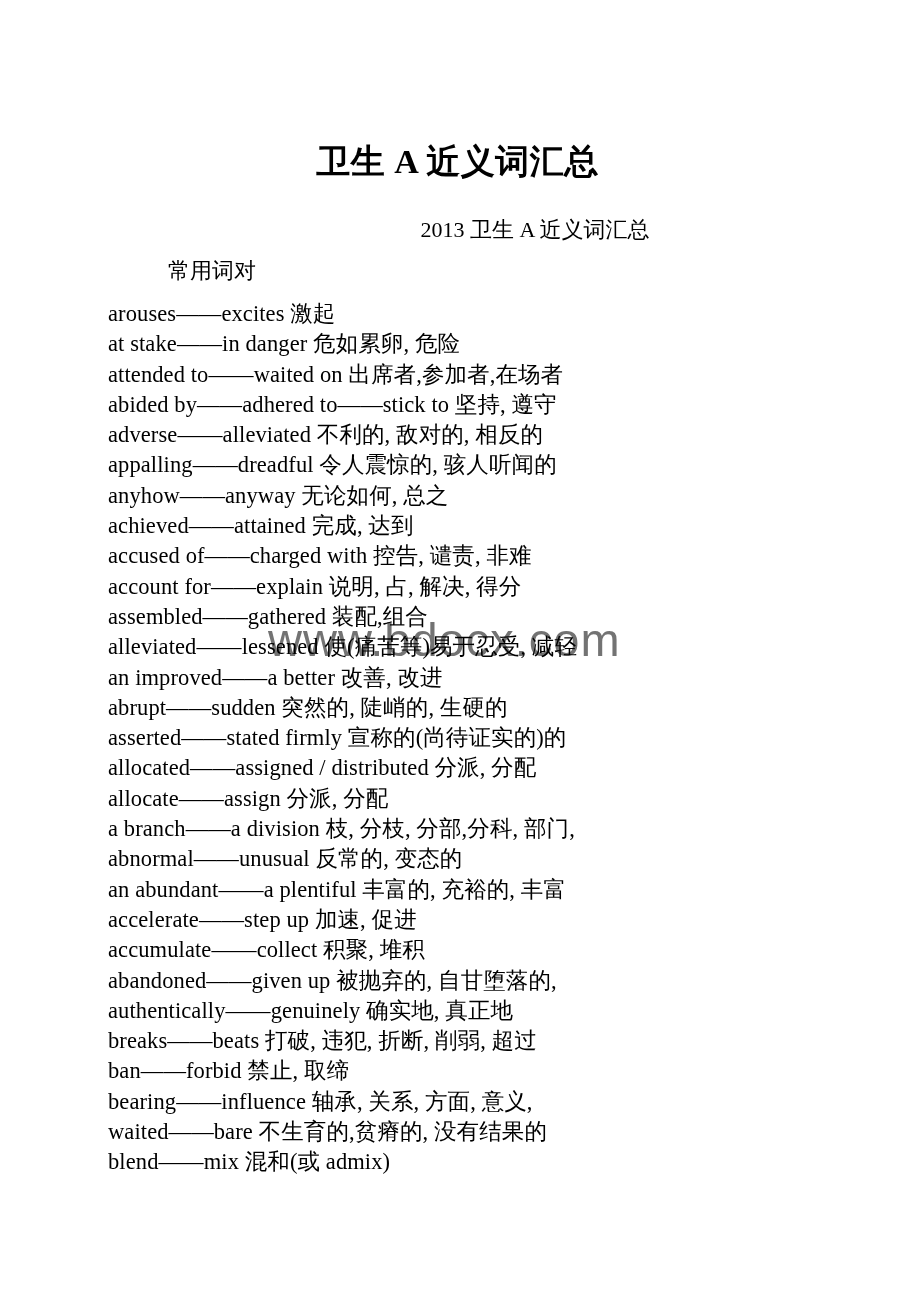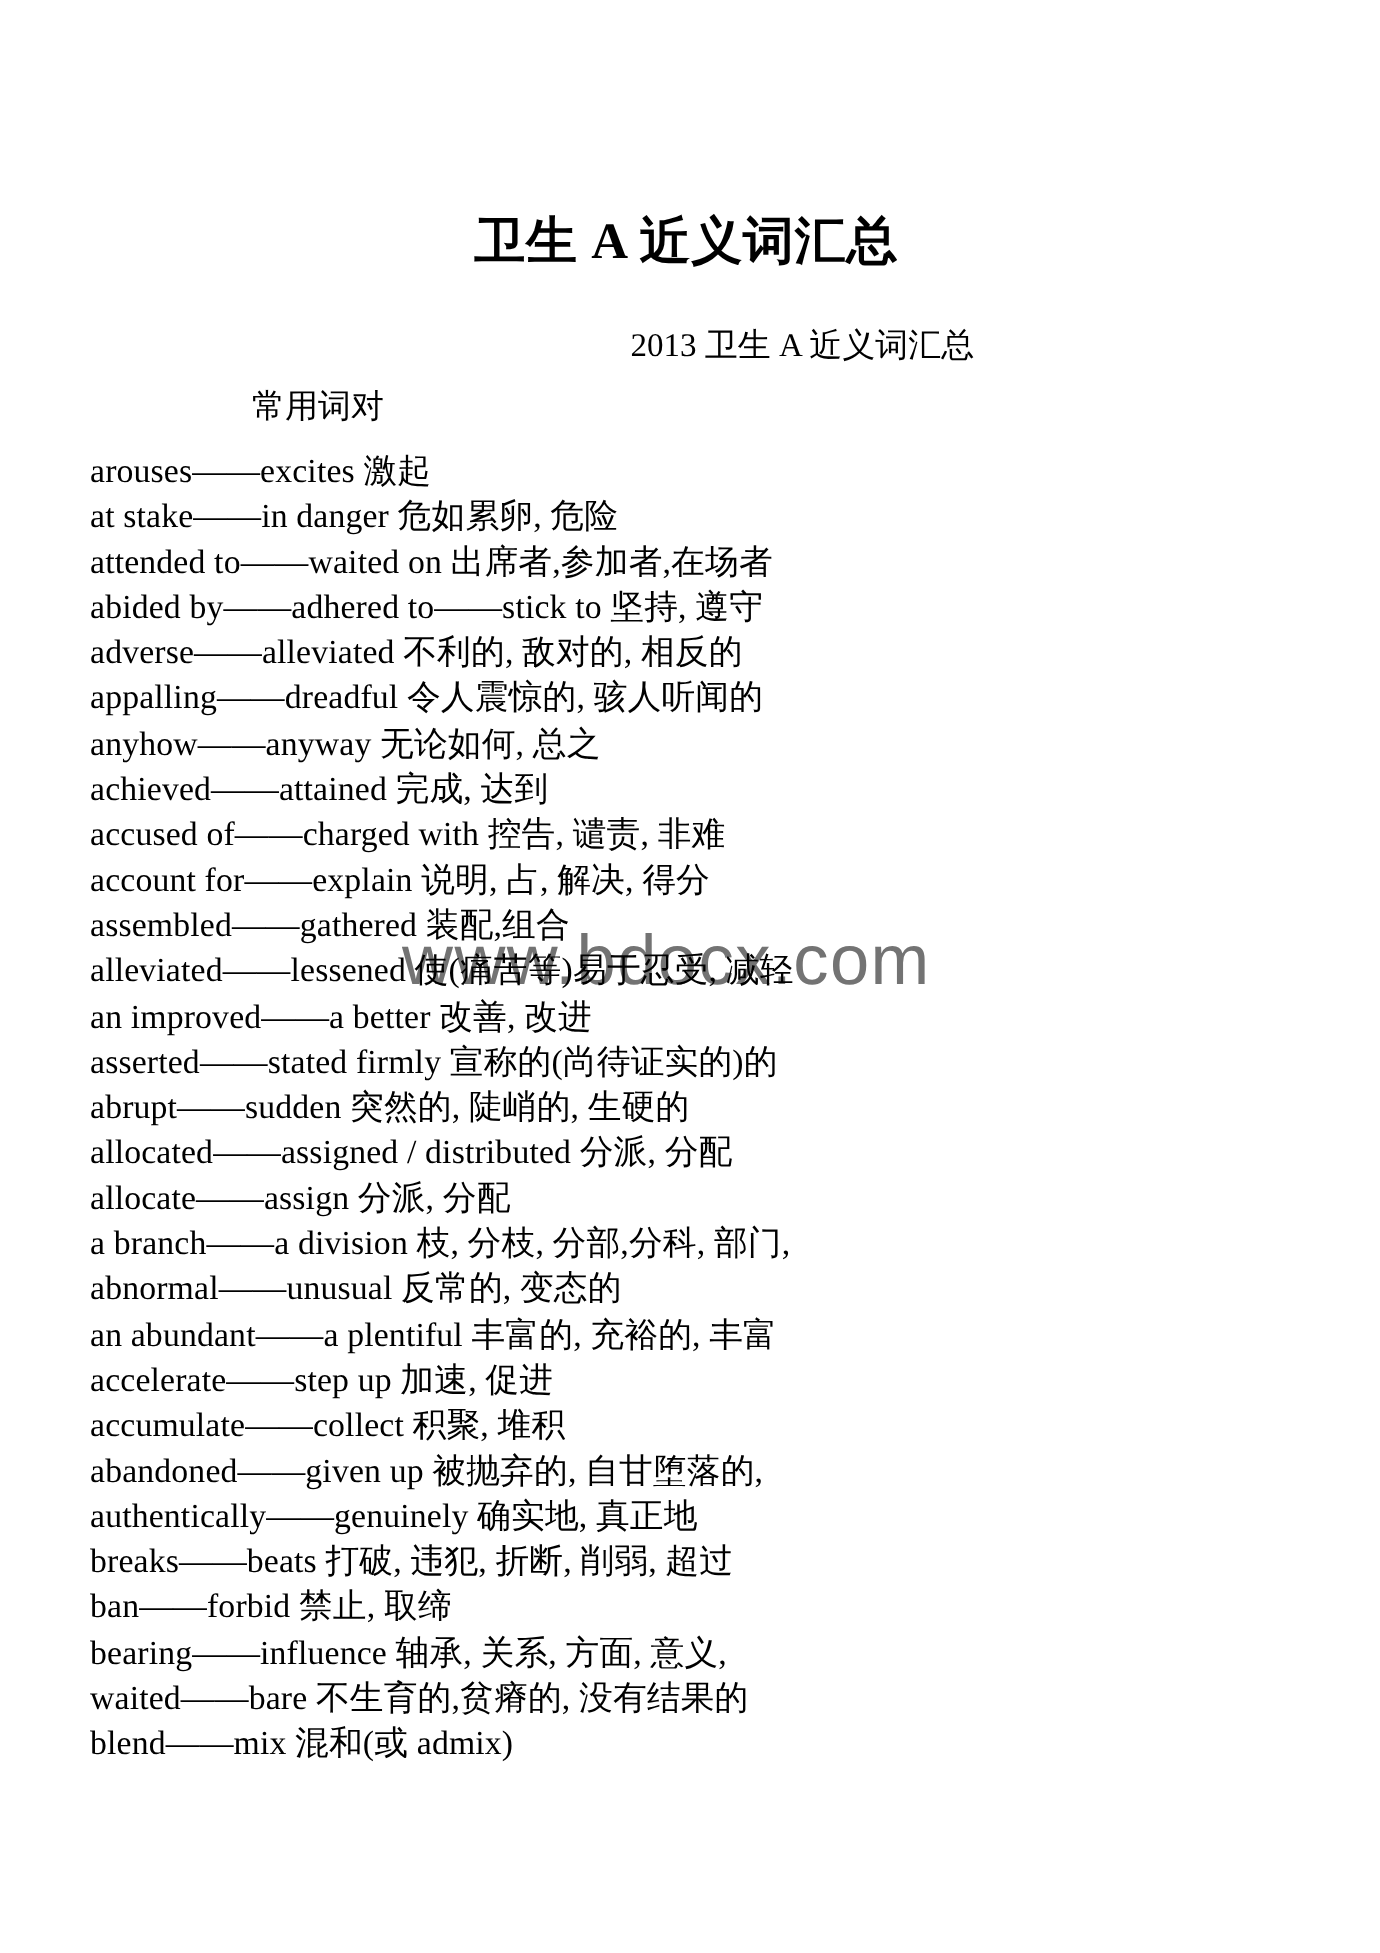--- a/index.html
+++ b/index.html
@@ -67,21 +67,21 @@
     font-size: 22px;
     line-height: 30px;
     margin-left: 155px;
     white-space: nowrap;
   }
   .intro-line.first { margin-top: 33px; text-align: center; }
   .intro-line.second { margin-left: 168px; margin-top: 11px; }
 
   .pairs {
     margin-top: 13px;
-    margin-left: 60px;
+    margin-left: 108px;
   }
 
   .pair-line {
     font-size: 22.5px;
     line-height: 30.3px;
     white-space: nowrap;
     letter-spacing: 0.1px;
   }
 </style>
 </head>
@@ -106,22 +106,22 @@
         <div class="pair-line">abided by——adhered to——stick to 坚持, 遵守</div>
         <div class="pair-line">adverse——alleviated 不利的, 敌对的, 相反的</div>
         <div class="pair-line">appalling——dreadful 令人震惊的, 骇人听闻的</div>
         <div class="pair-line">anyhow——anyway 无论如何, 总之</div>
         <div class="pair-line">achieved——attained 完成, 达到</div>
         <div class="pair-line">accused of——charged with 控告, 谴责, 非难</div>
         <div class="pair-line">account for——explain 说明, 占, 解决, 得分</div>
         <div class="pair-line">assembled——gathered 装配,组合</div>
         <div class="pair-line">alleviated——lessened 使(痛苦等)易于忍受, 减轻</div>
         <div class="pair-line">an improved——a better 改善, 改进</div>
+        <div class="pair-line">abrupt——sudden 突然的, 陡峭的, 生硬的</div>
         <div class="pair-line">asserted——stated firmly 宣称的(尚待证实的)的</div>
-        <div class="pair-line">abrupt——sudden 突然的, 陡峭的, 生硬的</div>
         <div class="pair-line">allocated——assigned / distributed 分派, 分配</div>
         <div class="pair-line">allocate——assign 分派, 分配</div>
         <div class="pair-line">a branch——a division 枝, 分枝, 分部,分科, 部门,</div>
         <div class="pair-line">abnormal——unusual 反常的, 变态的</div>
         <div class="pair-line">an abundant——a plentiful 丰富的, 充裕的, 丰富</div>
         <div class="pair-line">accelerate——step up 加速, 促进</div>
         <div class="pair-line">accumulate——collect 积聚, 堆积</div>
         <div class="pair-line">abandoned——given up 被抛弃的, 自甘堕落的,</div>
         <div class="pair-line">authentically——genuinely 确实地, 真正地</div>
         <div class="pair-line">breaks——beats 打破, 违犯, 折断, 削弱, 超过</div>

